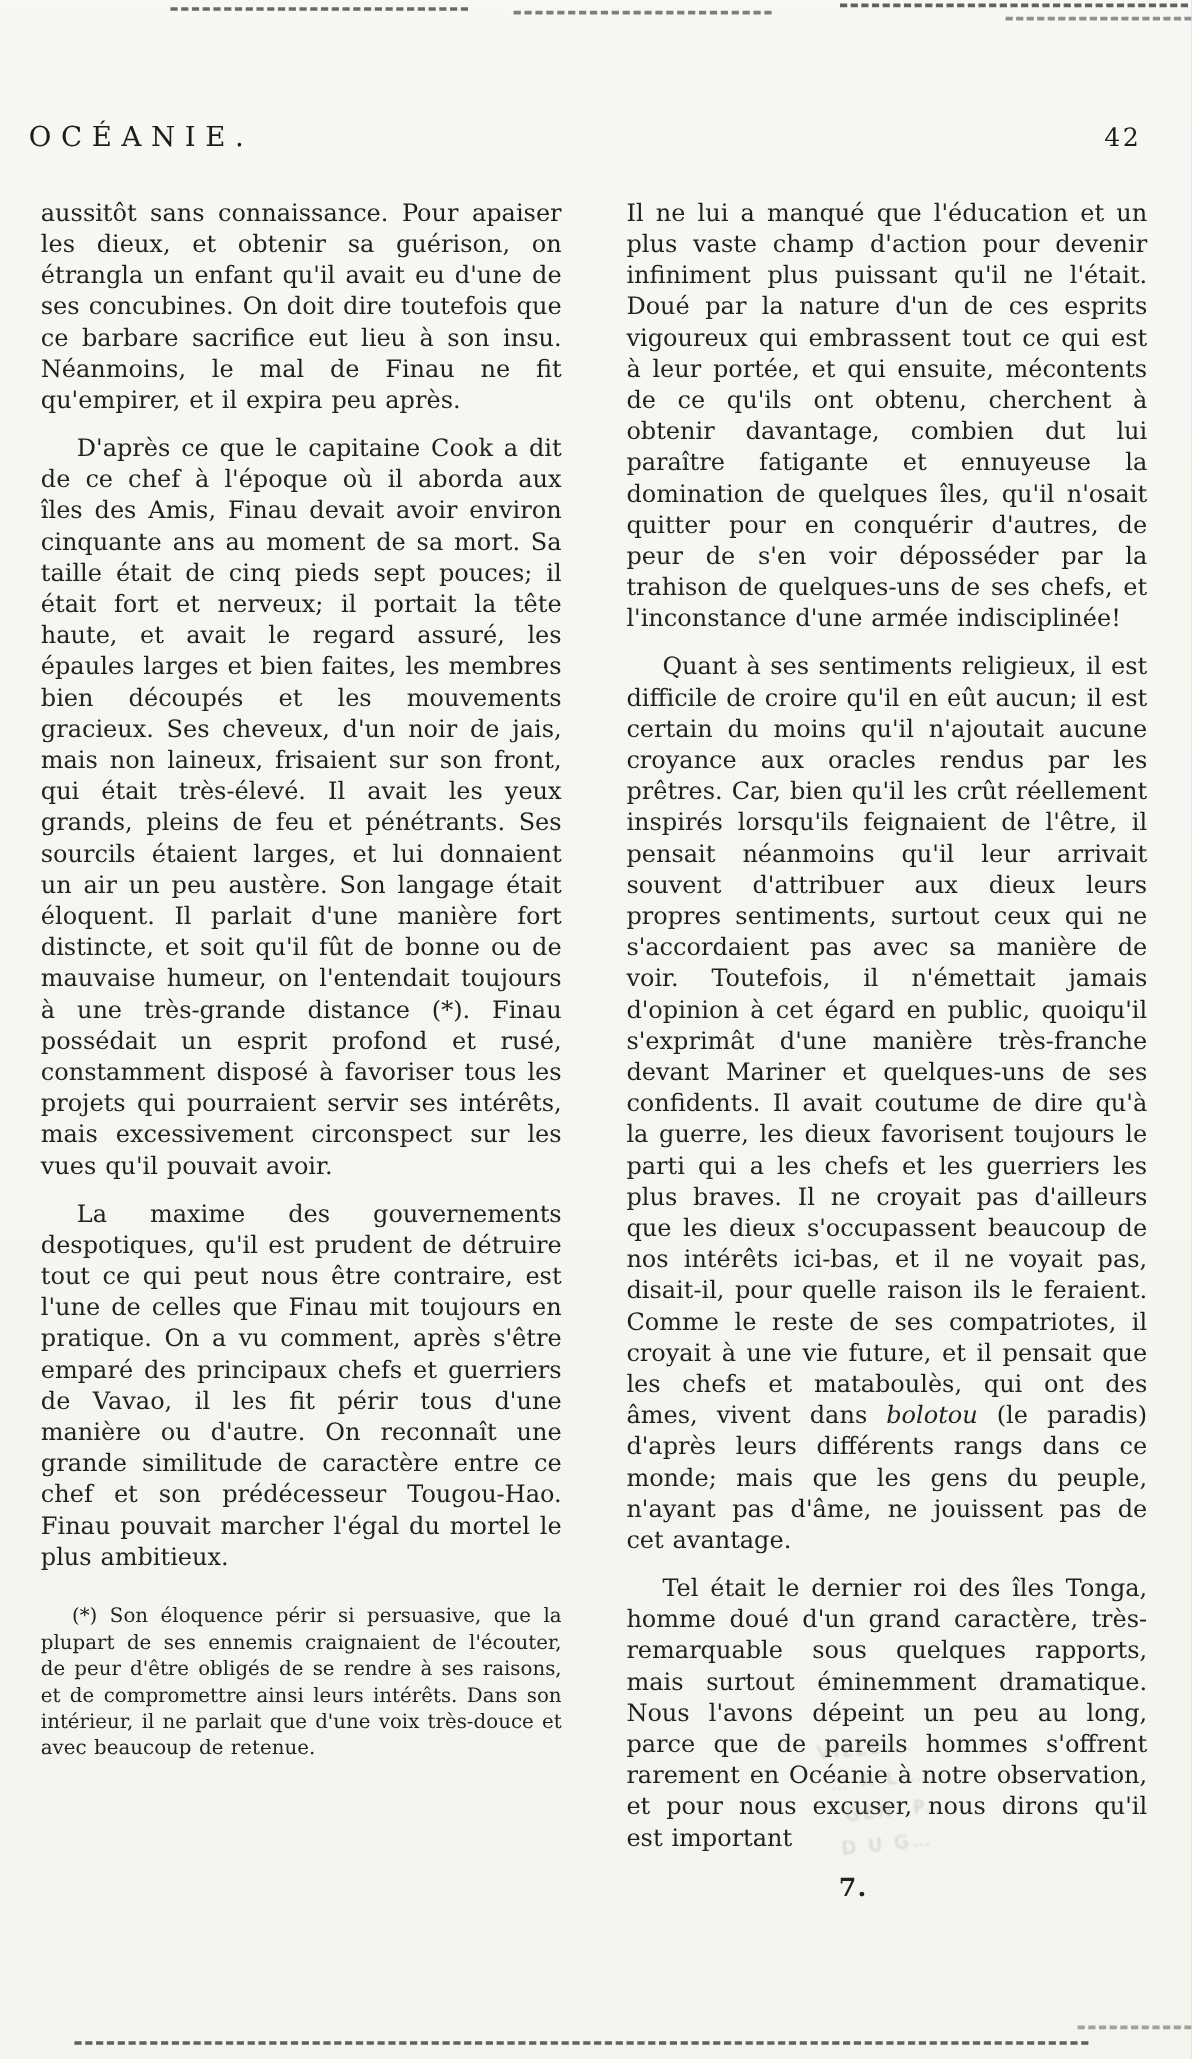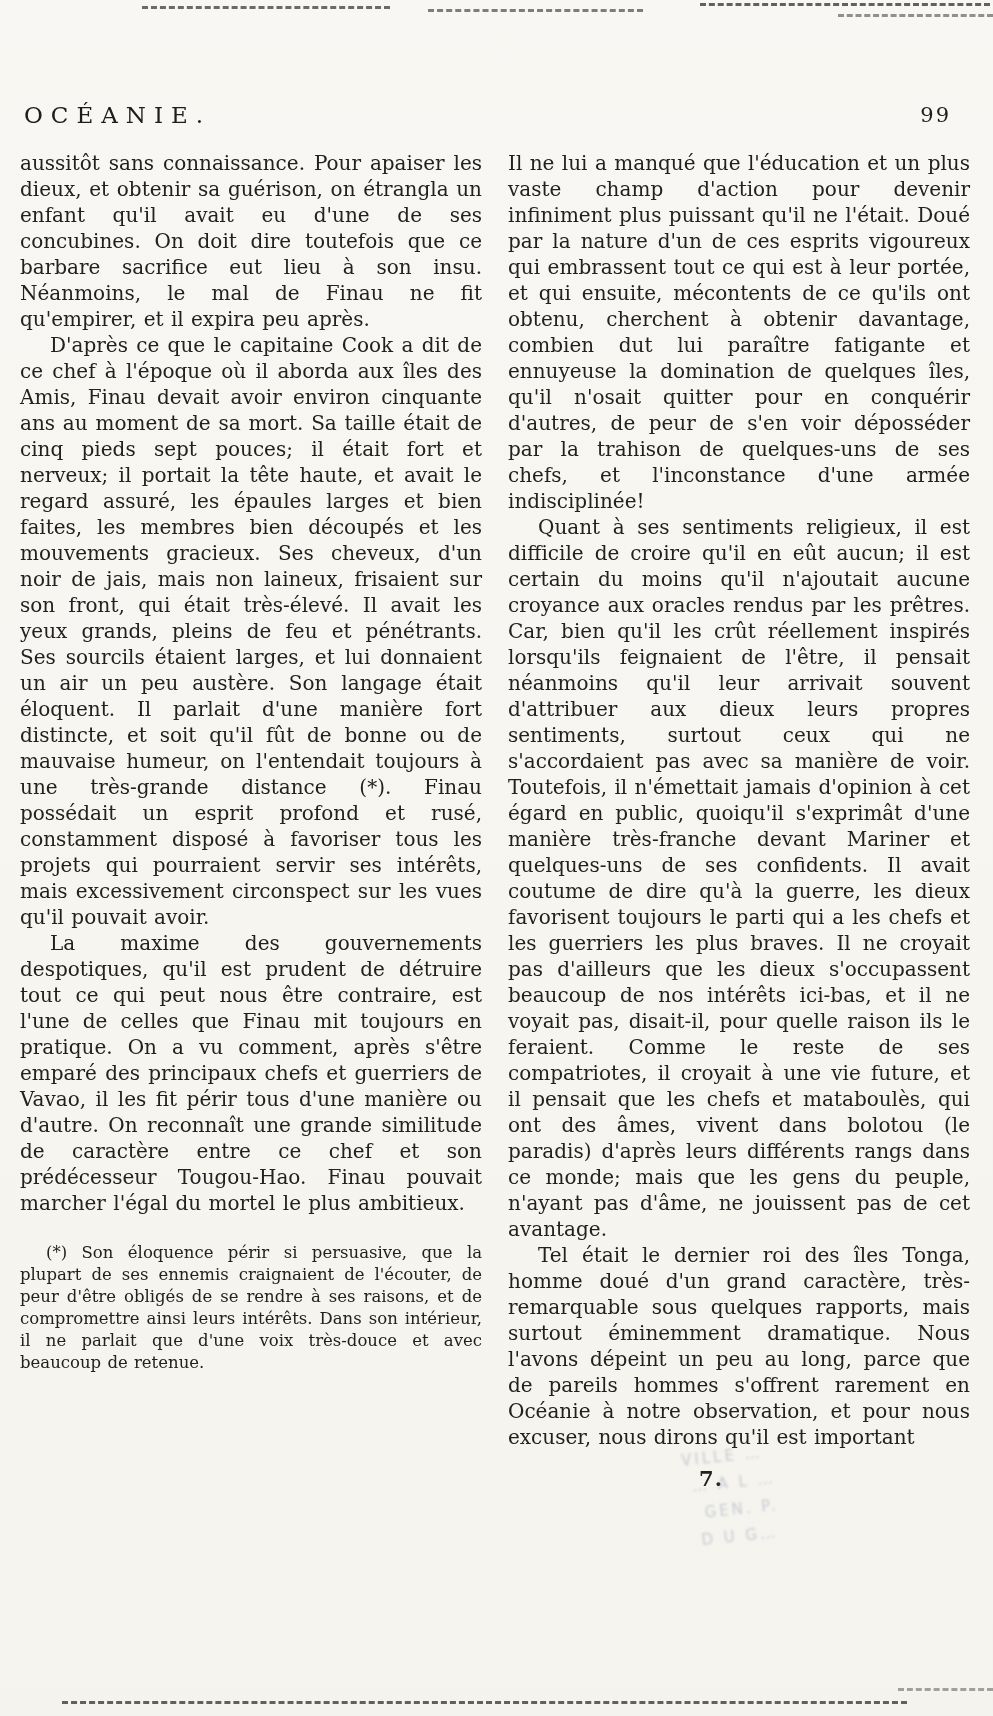--- a/index.html
+++ b/index.html
@@ -35,23 +35,23 @@
   .columns {
     position:absolute; top:150px; left:20px; width:955px;
     display:flex; gap:26px;
   }
   .col {
     width:462px;
     font-size:20px; line-height:26px;
     text-align:justify;
     word-spacing:1px;
   }
-  .col p { margin:0; text-indent:30px; }
+  .col p { margin:14px; text-indent:30px; }
   .col p.noindent { text-indent:0; }
-  .it { }
+  .it { font-style:italic; }
 
   .footnote {
     margin-top:26px !important;
     font-size:16.5px; line-height:22px;
     text-indent:26px !important;
   }
 
   .sig {
     margin-top:16px;
     text-align:center;
@@ -78,21 +78,21 @@
 
   <div class="artifact a1"></div>
   <div class="artifact a2"></div>
   <div class="artifact a3"></div>
   <div class="artifact a4"></div>
   <div class="artifact a5"></div>
   <div class="artifact a6"></div>
 
   <header class="header">
     <span class="running-title">OCÉANIE.</span>
-    <span class="page-number">99</span>
+    <span class="page-number">42</span>
   </header>
 
   <main class="columns">
 
     <section class="col">
       <p class="noindent">aussitôt sans connaissance. Pour apaiser les dieux, et obtenir sa guérison, on étrangla un enfant qu'il avait eu d'une de ses concubines. On doit dire toutefois que ce barbare sacrifice eut lieu à son insu. Néanmoins, le mal de Finau ne fit qu'empirer, et il expira peu après.</p>
       <p>D'après ce que le capitaine Cook a dit de ce chef à l'époque où il aborda aux îles des Amis, Finau devait avoir environ cinquante ans au moment de sa mort. Sa taille était de cinq pieds sept pouces; il était fort et nerveux; il portait la tête haute, et avait le regard assuré, les épaules larges et bien faites, les membres bien découpés et les mouvements gracieux. Ses cheveux, d'un noir de jais, mais non laineux, frisaient sur son front, qui était très-élevé. Il avait les yeux grands, pleins de feu et pénétrants. Ses sourcils étaient larges, et lui donnaient un air un peu austère. Son langage était éloquent. Il parlait d'une manière fort distincte, et soit qu'il fût de bonne ou de mauvaise humeur, on l'entendait toujours à une très-grande distance (*). Finau possédait un esprit profond et rusé, constamment disposé à favoriser tous les projets qui pourraient servir ses intérêts, mais excessivement circonspect sur les vues qu'il pouvait avoir.</p>
       <p>La maxime des gouvernements despotiques, qu'il est prudent de détruire tout ce qui peut nous être contraire, est l'une de celles que Finau mit toujours en pratique. On a vu comment, après s'être emparé des principaux chefs et guerriers de Vavao, il les fit périr tous d'une manière ou d'autre. On reconnaît une grande similitude de caractère entre ce chef et son prédécesseur Tougou-Hao. Finau pouvait marcher l'égal du mortel le plus ambitieux.</p>
       <p class="footnote">(*) Son éloquence périr si persuasive, que la plupart de ses ennemis craignaient de l'écouter, de peur d'être obligés de se rendre à ses raisons, et de compromettre ainsi leurs intérêts. Dans son intérieur, il ne parlait que d'une voix très-douce et avec beaucoup de retenue.</p>
     </section>

